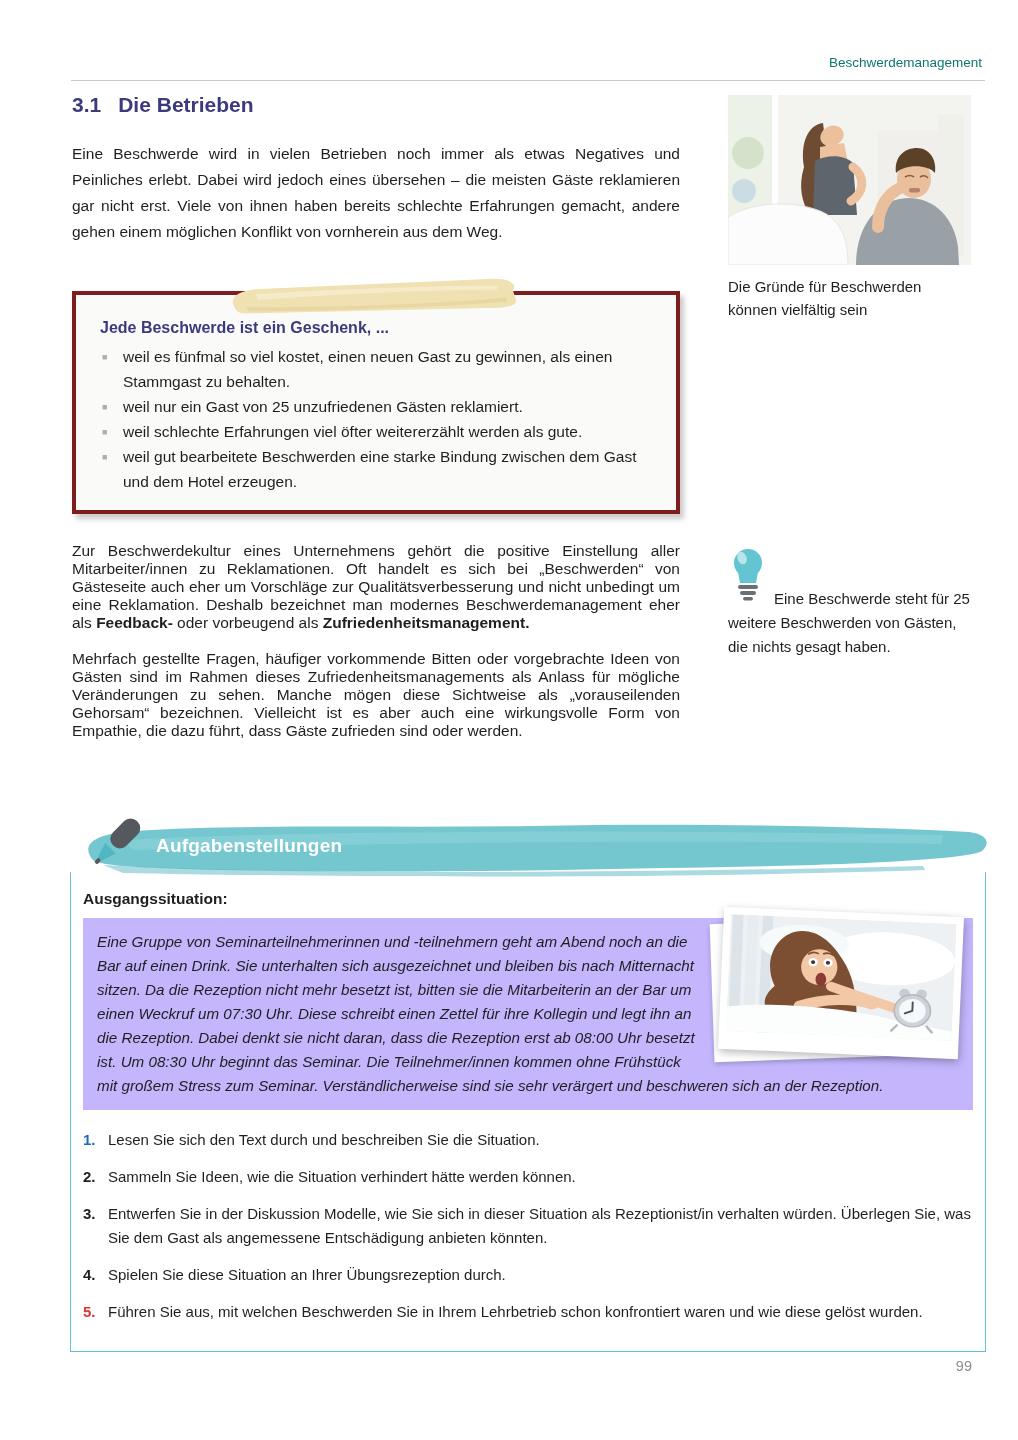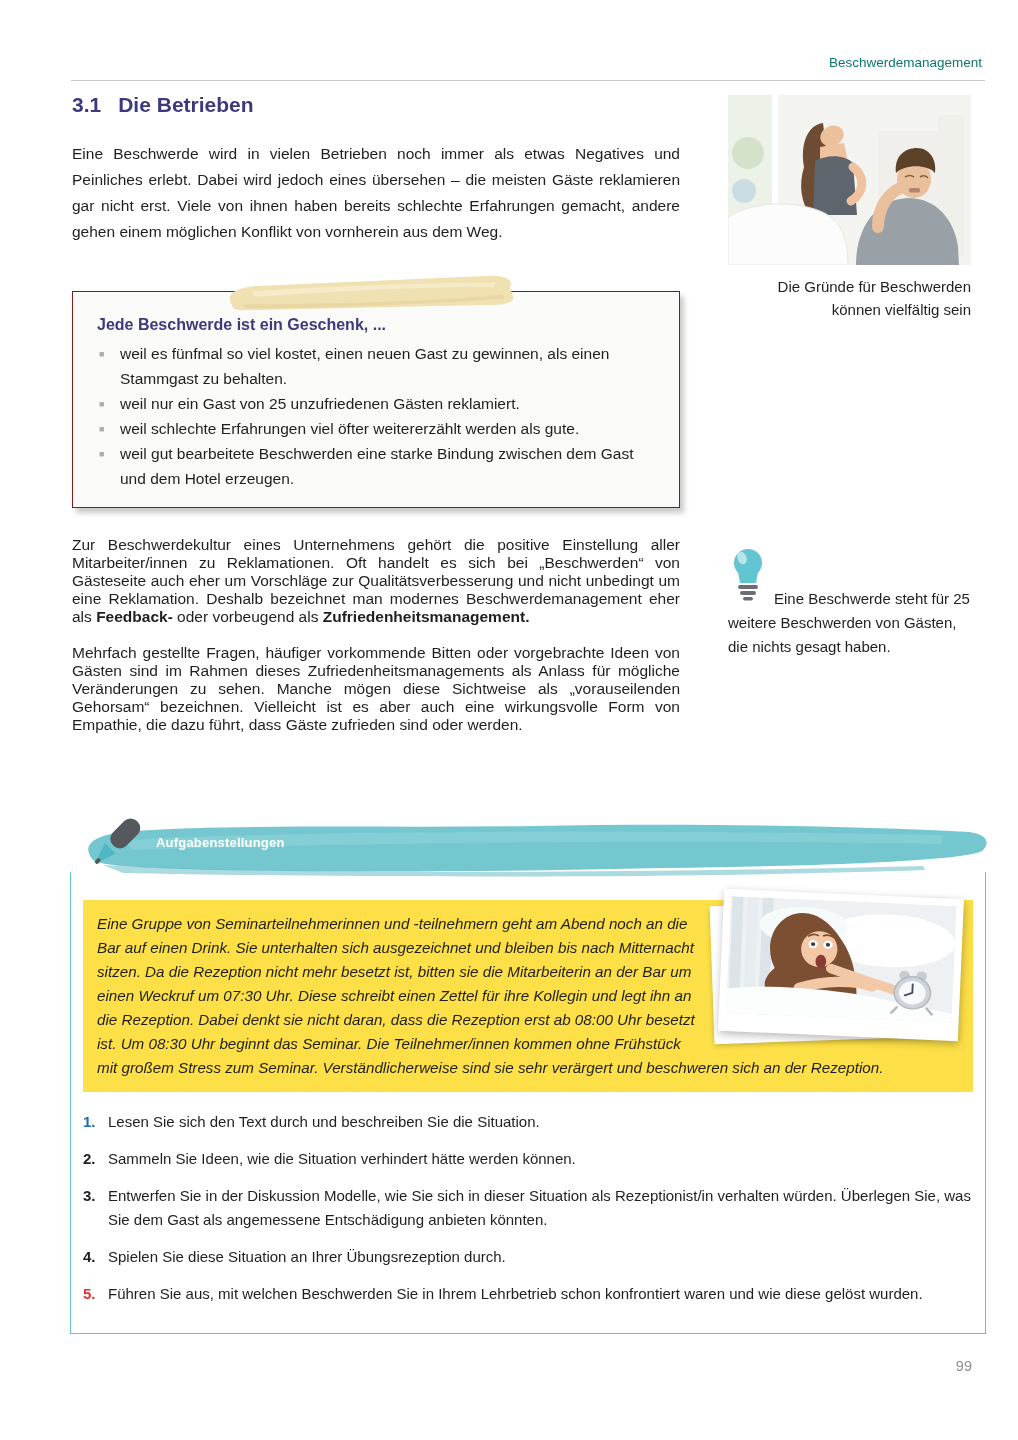--- a/index.html
+++ b/index.html
@@ -15,54 +15,54 @@
   .header-rule { position:absolute; top:80px; left:71px; width:914px; border-top:1px solid #c9c9c9; }
 
   
   .main-col { position:absolute; left:72px; top:93px; width:608px; }
   .section-heading { font-size:21px; font-weight:bold; color:#3c3a7d; }
   .section-heading .sec-num { margin-right:17px; }
   .intro { margin-top:24px; font-size:15.5px; line-height:26px; text-align:justify; }
 
   .gift-box {
     position:relative; margin-top:46px; background:#fafaf8;
-    border:1px solid #7f1d1d; box-shadow:4px 5px 5px rgba(140,140,140,0.45);
+    border:4px solid #7f1d1d; box-shadow:4px 5px 5px rgba(140,140,140,0.45);
     padding:24px 22px 16px 24px;
   }
   .tape { position:absolute; top:-14px; left:150px; width:294px; height:32px; transform:rotate(-1.5deg); }
   .gift-title { font-size:16px; font-weight:bold; color:#3c3a7d; margin-bottom:7px; }
   .gift-list { list-style:none; }
   .gift-list li { position:relative; padding-left:23px; font-size:15.5px; line-height:25px; }
   .gift-list li::before { content:"■"; position:absolute; left:2px; top:1px; font-size:9px; color:#a9aeb5; }
 
   .body-par { margin-top:28px; font-size:15.5px; line-height:18px; text-align:justify; }
   .body-par.second { margin-top:18px; }
 
   
   .sidebar { position:absolute; left:728px; top:95px; width:243px; }
   .photo-frame { width:243px; height:170px; overflow:hidden; background:#f3f4ef; }
-  .photo-caption { margin-top:10px; font-size:15px; line-height:23px;text-align:right; }
+  .photo-caption { margin-top:10px; font-size:15px; line-height:23px; }
   .tip { position:absolute; left:0; top:492px; width:243px; font-size:15px; line-height:24px; }
   .tip .bulb { position:absolute; left:2px; top:-40px; width:36px; height:56px; }
   .tip .spacer { float:left; width:46px; height:20px; }
 
   
   .tasks { position:absolute; left:70px; top:820px; width:916px; }
   .banner { position:relative; height:58px; z-index:2; }
   .banner-svg { position:absolute; left:-7px; top:0; width:930px; height:58px; }
-  .banner-label { position:absolute; left:86px; top:15px; color:#ffffff; font-size:13px; font-weight:bold; z-index:3; letter-spacing:0.2px; }
+  .banner-label { position:absolute; left:86px; top:15px; color:#ffffff; font-size:19px; font-weight:bold; z-index:3; letter-spacing:0.2px; }
   .pencil { position:absolute; left:12px; top:-10px; width:66px; height:70px; z-index:4; }
 
   .tasks-body {
     position:relative; margin-top:-6px; border:1px solid #66c2cd; border-top:none;
     padding:18px 12px 14px 12px; min-height:412px; z-index:1; background:#ffffff;
   }
   .aus-label { font-size:15.5px; font-weight:bold; }
   .situation {
-    position:relative; margin-top:10px; background:#fde047;
+    position:relative; margin-top:10px; background:#c4b5fd;
     padding:12px 16px 12px 14px; font-style:italic; font-size:15.2px; line-height:24px;
   }
   .situation::after { content:""; display:block; clear:both; }
   .polaroid-wrap { float:right; width:240px; height:142px; position:relative; margin:-18px -4px 8px 16px; }
   .polaroid-back {
     position:absolute; left:-9px; top:8px; width:240px; height:138px;
     background:#ffffff; box-shadow:0 2px 5px rgba(0,0,0,0.2); transform:rotate(-2deg);
   }
   .polaroid {
     position:absolute; left:0; top:0; width:240px; height:142px;
@@ -166,20 +166,21 @@
         <g transform="rotate(45 33 33)">
           <rect x="24" y="2" width="19" height="34" rx="9" fill="#55595e"></rect>
           <path d="M26,40 L41,40 L36,55 L31,55 Z" fill="#4fb6c4"></path>
           <rect x="31.5" y="55" width="4" height="6" rx="1.5" fill="#55595e"></rect>
         </g>
       </svg>
       <div class="banner-label">Aufgabenstellungen</div>
     </div>
 
     <div class="tasks-body">
+      <div class="aus-label">Ausgangssituation:</div>
 
       <div class="situation">
         <div class="polaroid-wrap">
           <div class="polaroid-back"></div>
           <div class="polaroid">
             <svg viewBox="0 0 212 124" preserveAspectRatio="none">
               <rect width="212" height="124" fill="#edf1f3"></rect>
               <rect x="2" y="0" width="10" height="124" fill="#dde4e9"></rect>
               <rect x="16" y="0" width="10" height="124" fill="#e6ecef"></rect>
               <rect x="30" y="0" width="10" height="124" fill="#dde4e9"></rect>

